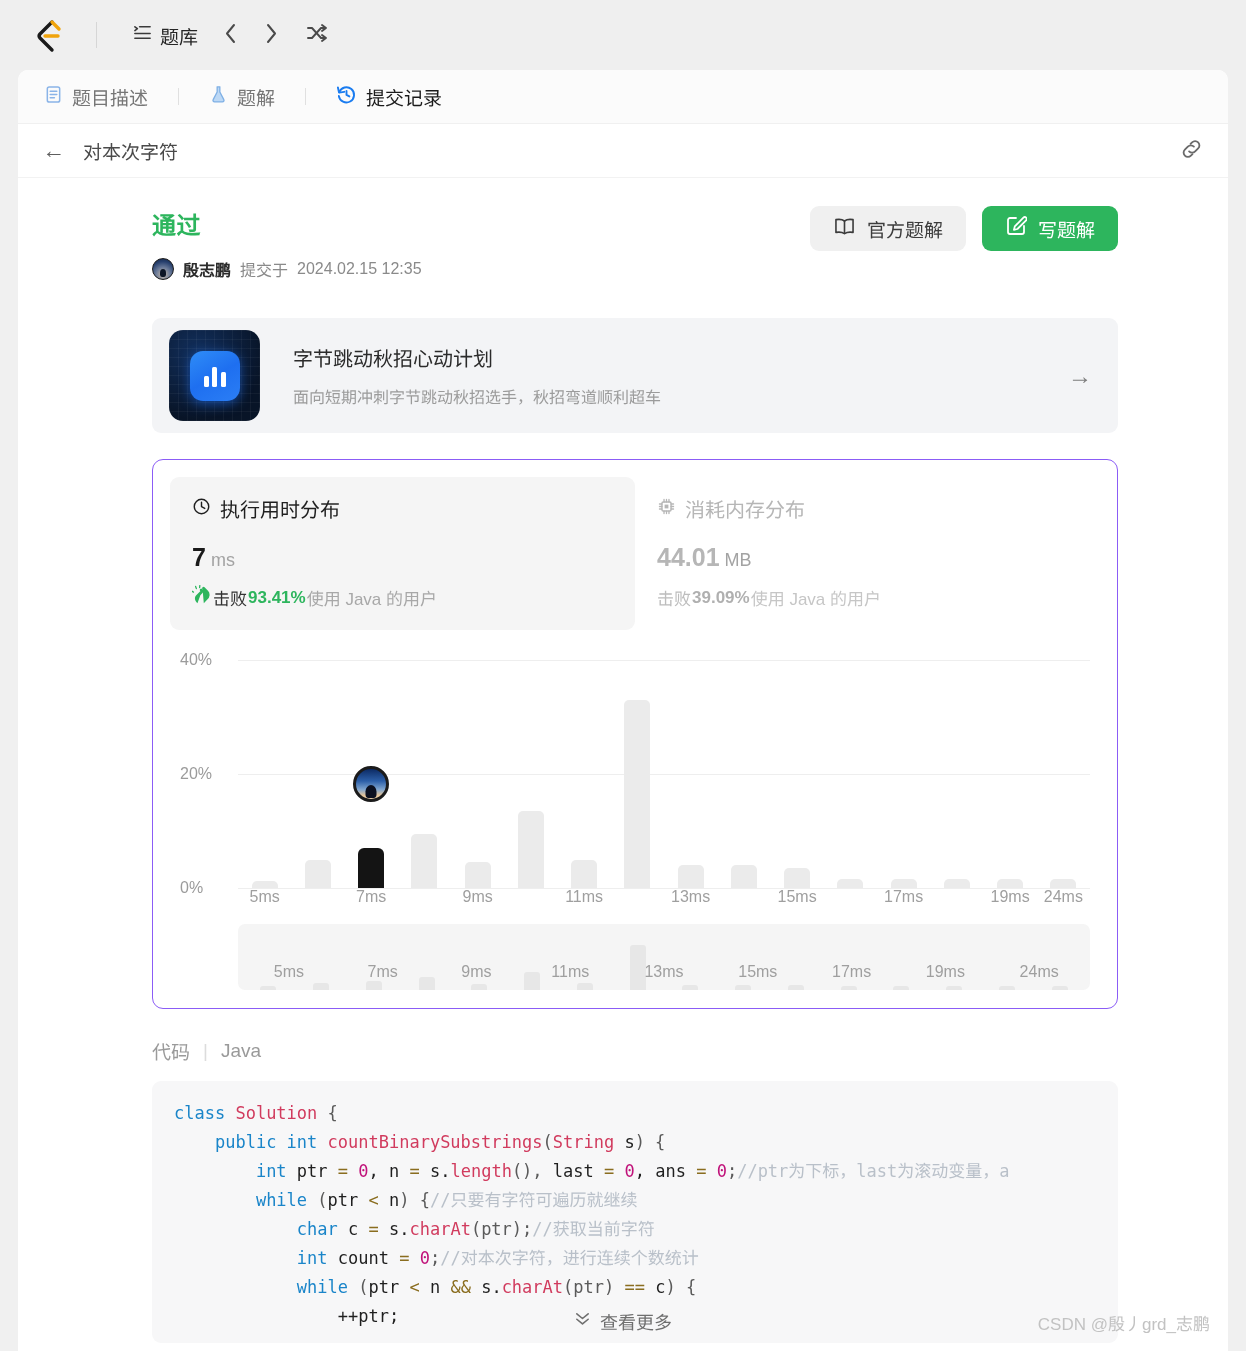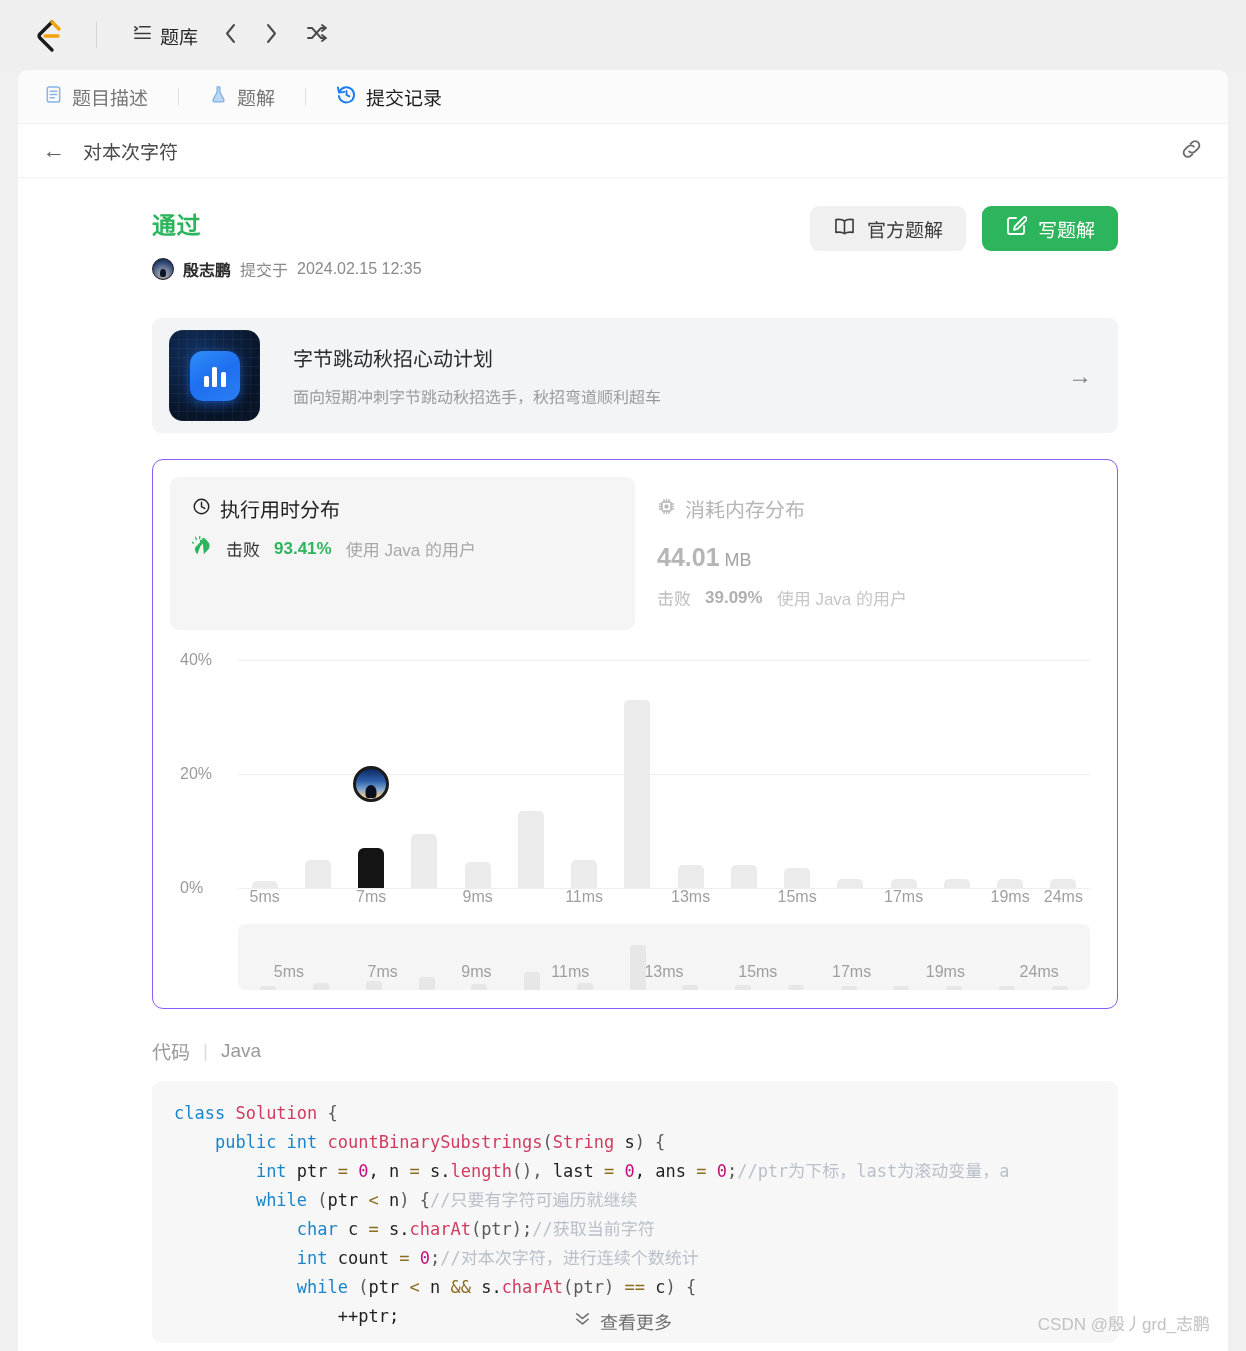--- a/index.html
+++ b/index.html
@@ -110,21 +110,21 @@
   .stattabs { display: flex; gap: 0; }
   .stab { width: 474px; border-radius: 9px; padding: 17px 22px 20px 22px; }
   .stab.active { background: #f5f5f5; }
   .stab-head { display: flex; align-items: center; gap: 9px; font-size: 20px; }
   .stab.active .stab-head { color: #1f1f1f; }
   .stab.idle .stab-head { color: #b6b6b6; }
   .stab-val { margin-top: 20px; font-size: 25px; font-weight: 700; }
   .stab.active .stab-val { color: #1a1a1a; }
   .stab.idle .stab-val { color: #b6b6b6; }
   .stab-unit { font-size: 18px; font-weight: 400; color: #a3a3a3; margin-left: 5px; }
-  .stab-beat { margin-top: 13px; font-size: 17px; display: flex; align-items: center; gap: 14px; }
+  .stab-beat { margin-top: 13px; font-size: 17px; display: flex; align-items: center; gap: 1px; }
   .stab.active .stab-beat { color: #333; }
   .stab.idle .stab-beat { color: #bdbdbd; }
   .pct-green { color: #2db55d; font-weight: 700; }
   .pct-gray { color: #b0b0b0; font-weight: 700; }
   .beat-tail { color: #a8a8a8; }
   .stab.idle .beat-tail { color: #c6c6c6; }
 
   
   .chartwrap { position: relative; height: 270px; margin-top: 18px; }
   .ylabel { position: absolute; left: 10px; font-size: 16px; color: #9b9b9b; transform: translateY(-50%); }
@@ -328,20 +328,23 @@
         <div class="stab active">
           <div class="stab-head">
             <span>
               <svg width="19" height="19" viewBox="0 0 20 20" aria-hidden="true">
                 <circle cx="10" cy="10" r="7.6" fill="none" stroke="#1f1f1f" stroke-width="1.5"></circle>
                 <path d="M10 5.4 V10.2 L13.4 12" fill="none" stroke="#1f1f1f" stroke-width="1.5" stroke-linecap="round" stroke-linejoin="round"></path>
               </svg>
             </span>
             <span>执行用时分布</span>
           </div>
+          <div class="stab-val">
+            <span>7</span><span class="stab-unit">ms</span>
+          </div>
           <div class="stab-beat">
             <span>
               <svg width="20" height="20" viewBox="0 0 22 22" aria-hidden="true">
                 <path d="M6 20 C3 17.5 2.4 13.6 4.4 11.6 L9.6 6.4 a1.5 1.5 0 0 1 2.2 2.1 l-2.6 2.8" fill="#2db55d"></path>
                 <path d="M9 6.6 a1.5 1.5 0 0 1 2.2 -2.1 l3.4 3.4" fill="#2db55d"></path>
                 <path d="M11.6 4.6 a1.5 1.5 0 0 1 2.2 -2.1 l3.8 3.8 a6.6 6.6 0 0 1 -1 9.8 L13 20 Z" fill="#2db55d"></path>
                 <path d="M4.8 4 L4 1.6 M8.4 2.8 L8.6 .6 M1.6 7.8 L-.4 6.6" stroke="#2db55d" stroke-width="1.4" stroke-linecap="round"></path>
               </svg>
             </span>
             <span>击败</span>

